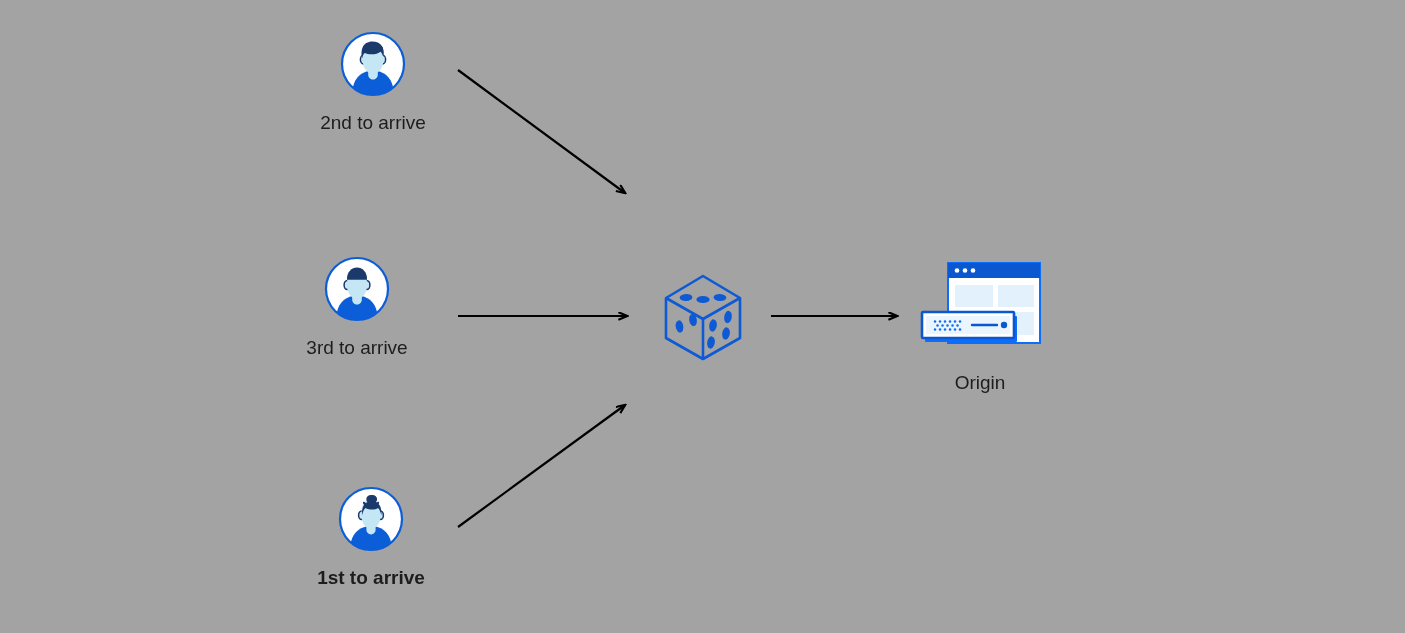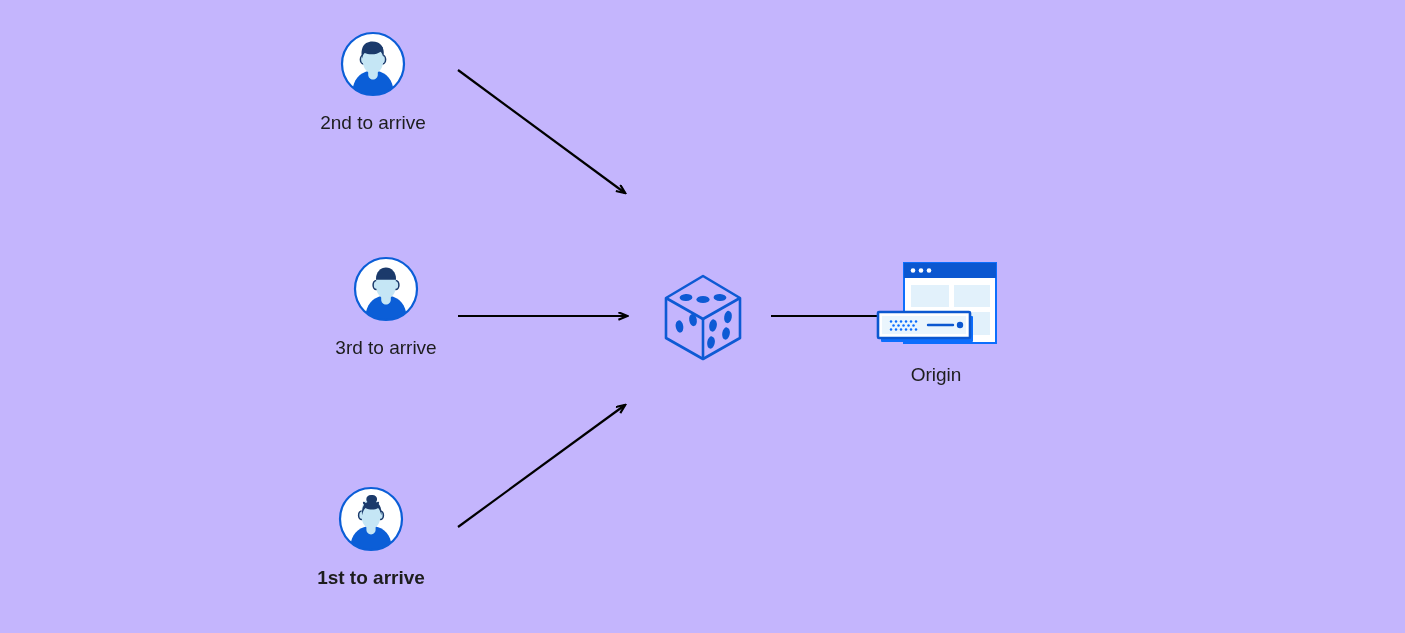--- a/index.html
+++ b/index.html
@@ -8,21 +8,21 @@
     background: #ffffff;
   }
   body {
     font-family: "Liberation Sans", sans-serif;
     -webkit-font-smoothing: antialiased;
   }
   #canvas {
     position: relative;
     width: 1405px;
     height: 633px;
-    background: #c4b5fd;
+    background: #a3a3a3;
     overflow: hidden;
   }
   .node {
     position: absolute;
     display: flex;
     flex-direction: column;
     align-items: center;
   }
   .avatar-wrap {
     width: 66px;
@@ -102,21 +102,21 @@
           <path d="M22.8 23.5c0-7.2 4.6-12.2 10.2-12.2 5.6 0 10.2 5 10.2 12.2v6.4c0 7.2 -4.6 12.6 -10.2 12.6 -5.6 0 -10.2 -5.4 -10.2 -12.6z" fill="#c5e6f5"></path>
           <path d="M21.6 24.2c-0.4-5.5 1.2-10 4.6-12.1 3.4-2.2 8-2.2 11.6-0.5 3.7 1.8 6 5.6 6 10.3 0 1.4 -0.2 2.9 -0.6 4.1 -0.5-2.3 -1.4-4 -2.6-5.3 -2.2 1.6 -5.3 2.6 -9 2.6 -2.8 0 -5.1-0.5 -6.9-1.4 -1.3 1.1 -2.2 3 -2.5 5.6 -0.3-1 -0.5-2.1 -0.6-3.3z" fill="#1b3a6b"></path>
           <path d="M24.4 18.0c2.9 1.5 6.6 2.1 10.4 1.5 2.6-0.4 5-1.3 6.9-2.6" fill="none" stroke="#1b3a6b" stroke-width="2.4" stroke-linecap="round"></path>
         </g>
         <circle cx="33" cy="33" r="31" fill="none" stroke="#0b5ed7" stroke-width="2.2"></circle>
       </svg>
     </div>
     <div class="node-label">2nd to arrive</div>
   </div>
 
-  <div class="node" style="left:286px; top:256px; width:200px;">
+  <div class="node" style="left:257px; top:256px; width:200px;">
     <div class="avatar-wrap">
       <svg viewBox="0 0 66 66" width="66" height="66" xmlns="http://www.w3.org/2000/svg">
         <defs>
           <clipPath id="clipB">
               <circle cx="33" cy="33" r="31"></circle>
             </clipPath>
         </defs>
         <circle cx="33" cy="33" r="31" fill="#ffffff"></circle>
         <g clip-path="url(#clipB)">
           <path d="M33 39.5c-10.5 0-18 6.8-20 16.5 -0.6 3 -0.8 6 -0.8 9h41.6c0-3 -0.2-6 -0.8-9 -2-9.7 -9.5-16.5 -20-16.5z" fill="#0b5ed7"></path>
@@ -176,21 +176,21 @@
       </g>
       <g fill="#0d5ad4">
         <ellipse cx="53" cy="53.5" rx="3.8" ry="6.2" transform="rotate(9 53 53.5)"></ellipse>
         <ellipse cx="68" cy="45.0" rx="3.8" ry="6.2" transform="rotate(9 68 45)"></ellipse>
         <ellipse cx="66" cy="61.5" rx="3.8" ry="6.2" transform="rotate(9 66 61.5)"></ellipse>
         <ellipse cx="51" cy="70.5" rx="3.8" ry="6.2" transform="rotate(9 51 70.5)"></ellipse>
       </g>
     </svg>
   </div>
 
-  <div class="origin-wrap" style="left:874px; top:255px; width:124px;">
+  <div class="origin-wrap" style="left:918px; top:255px; width:124px;gap:8px;">
     <div class="origin-icon">
       <svg viewBox="0 0 124 96" width="124" height="96" xmlns="http://www.w3.org/2000/svg">
 
         <rect x="30" y="8" width="92" height="80" fill="#ffffff" stroke="#0d6efd" stroke-width="2"></rect>
 
         <rect x="30" y="8" width="92" height="15" fill="#0b57d0"></rect>
         <circle cx="39" cy="15.5" r="2.3" fill="#ffffff"></circle>
         <circle cx="47" cy="15.5" r="2.3" fill="#ffffff"></circle>
         <circle cx="55" cy="15.5" r="2.3" fill="#ffffff"></circle>
 

